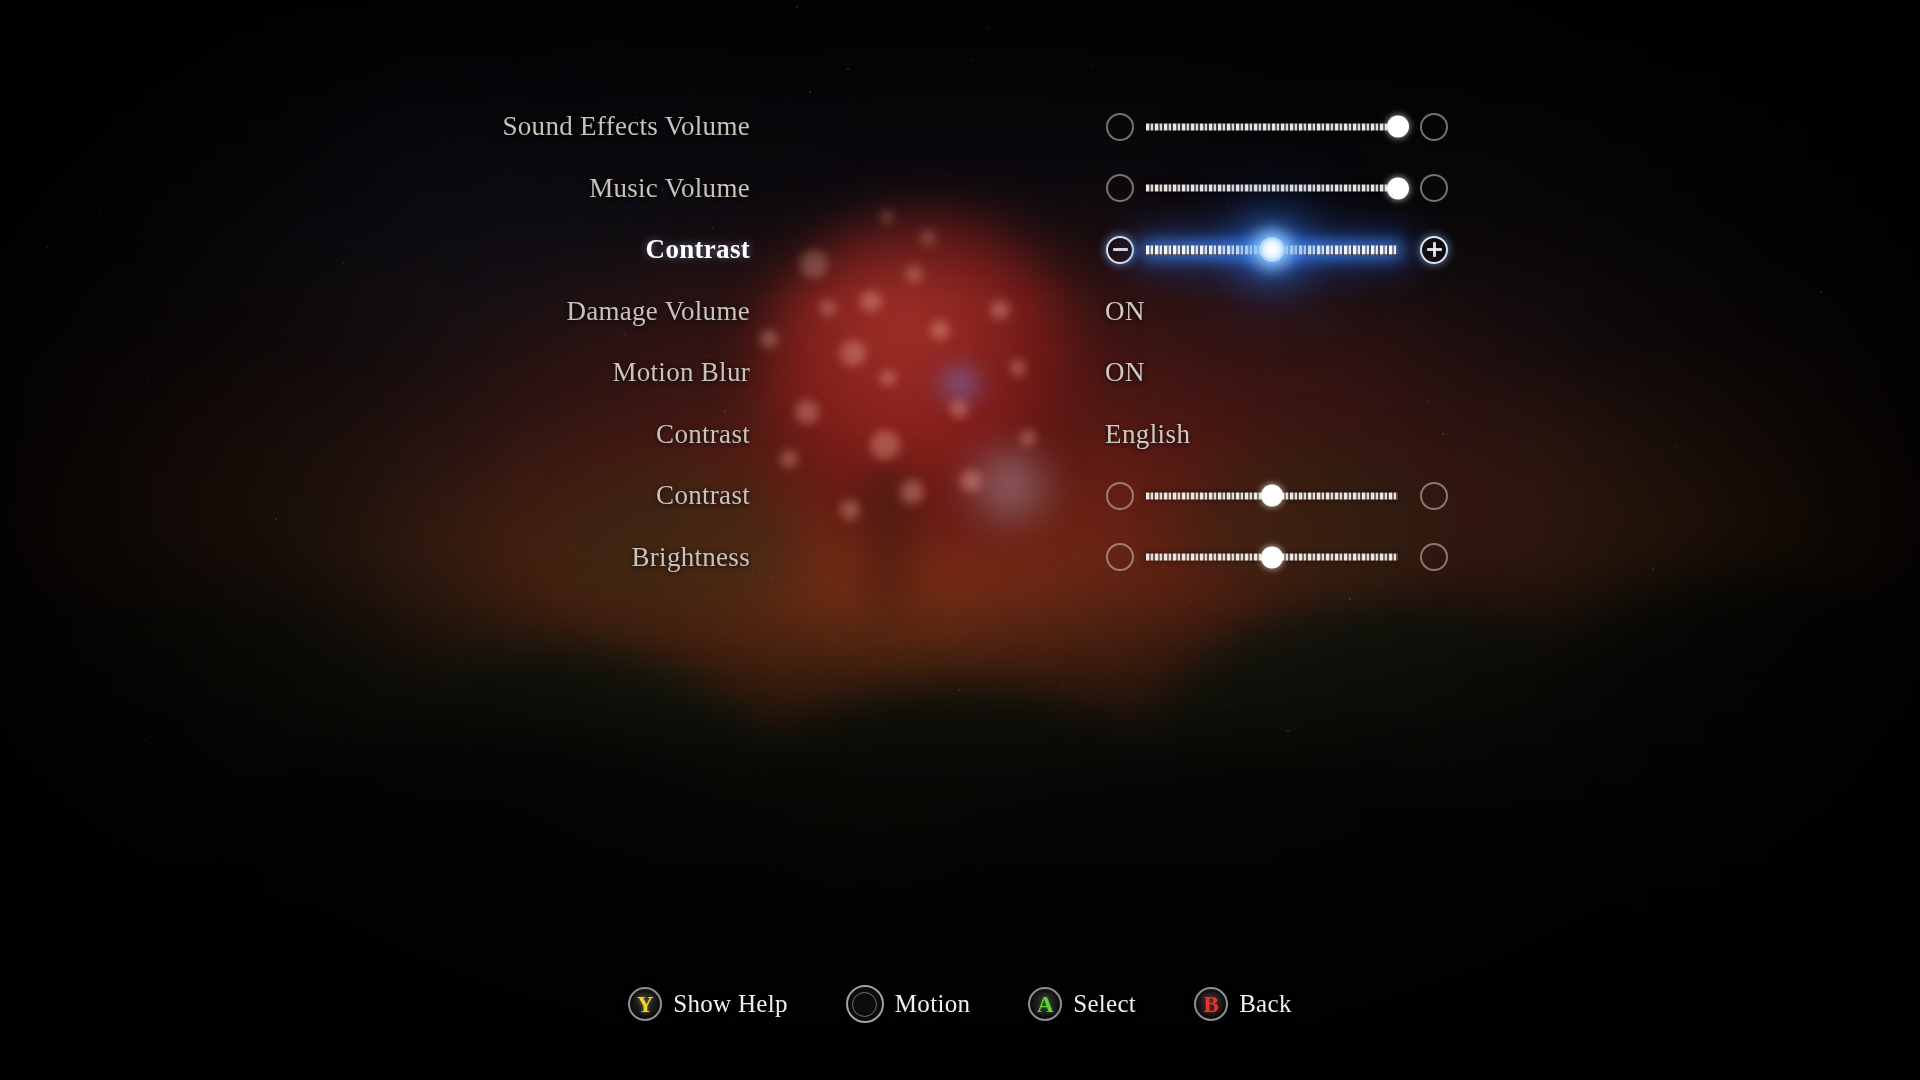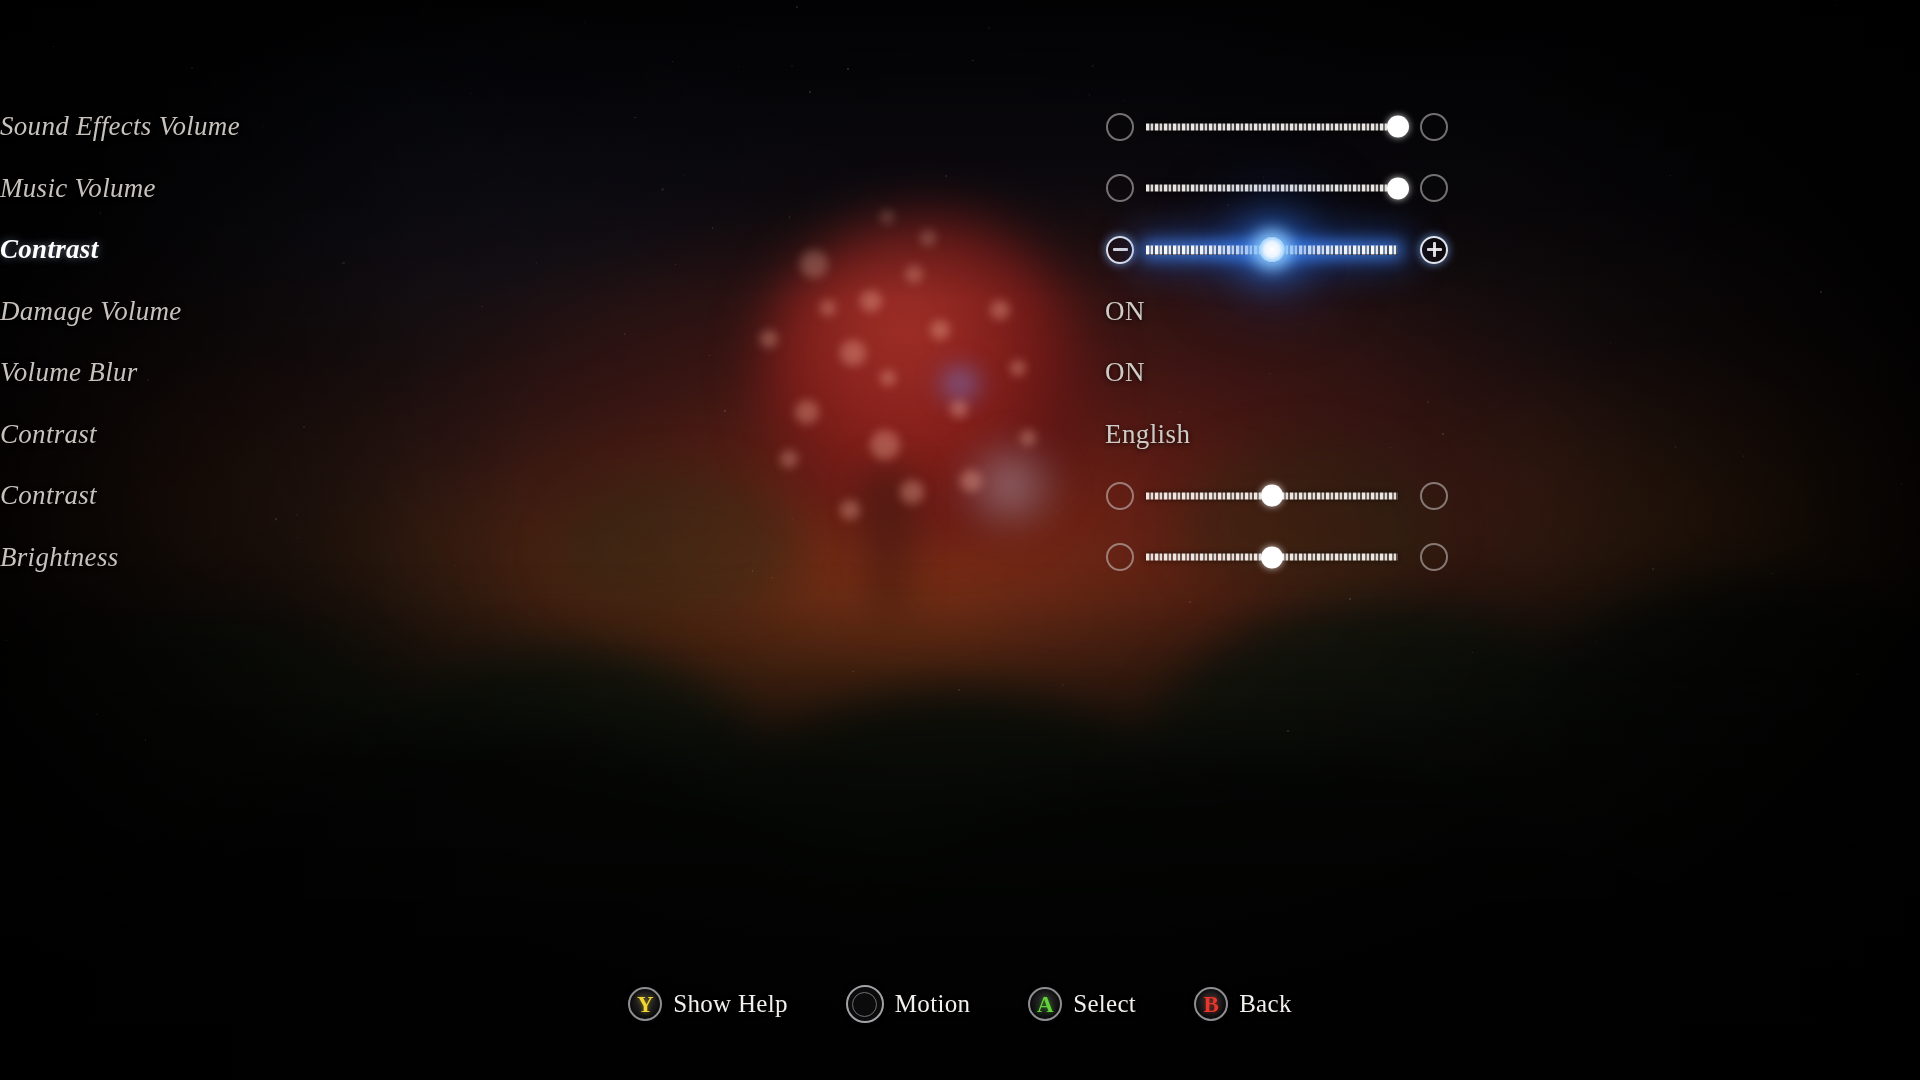--- a/index.html
+++ b/index.html
@@ -152,26 +152,26 @@
   .opt-row {
     position: relative;
     height: 61.5px;
     display: flex;
     align-items: center;
   }
   .opt-label {
     position: absolute;
     left: 0;
     width: 750px;
+    text-align: right;
     font-size: 27px;
     color: #c8c2bd;
     letter-spacing: 0.3px;
     white-space: nowrap;
     text-shadow: 0 1px 5px rgba(0,0,0,0.85);
-    font-style: italic;
   }
   .opt-row.selected .opt-label {
     color: #ffffff;
     font-weight: 600;
     text-shadow: 0 0 8px rgba(200,220,255,0.5), 0 1px 5px rgba(0,0,0,0.9);
   }
 
   .opt-value {
     position: absolute;
     left: 1105px;
@@ -495,21 +495,21 @@
           <div class="sl-btn right">
             <span class="icon-plus"></span>
           </div>
         </div>
       </div>
       <div class="opt-row">
         <div class="opt-label">Damage Volume</div>
         <div class="opt-value">ON</div>
       </div>
       <div class="opt-row">
-        <div class="opt-label">Volume Blur</div>
+        <div class="opt-label">Motion Blur</div>
         <div class="opt-value">ON</div>
       </div>
       <div class="opt-row">
         <div class="opt-label">Contrast</div>
         <div class="opt-value">English</div>
       </div>
       <div class="opt-row">
         <div class="opt-label">Contrast</div>
         <div class="slider">
           <div class="sl-btn left"></div>

